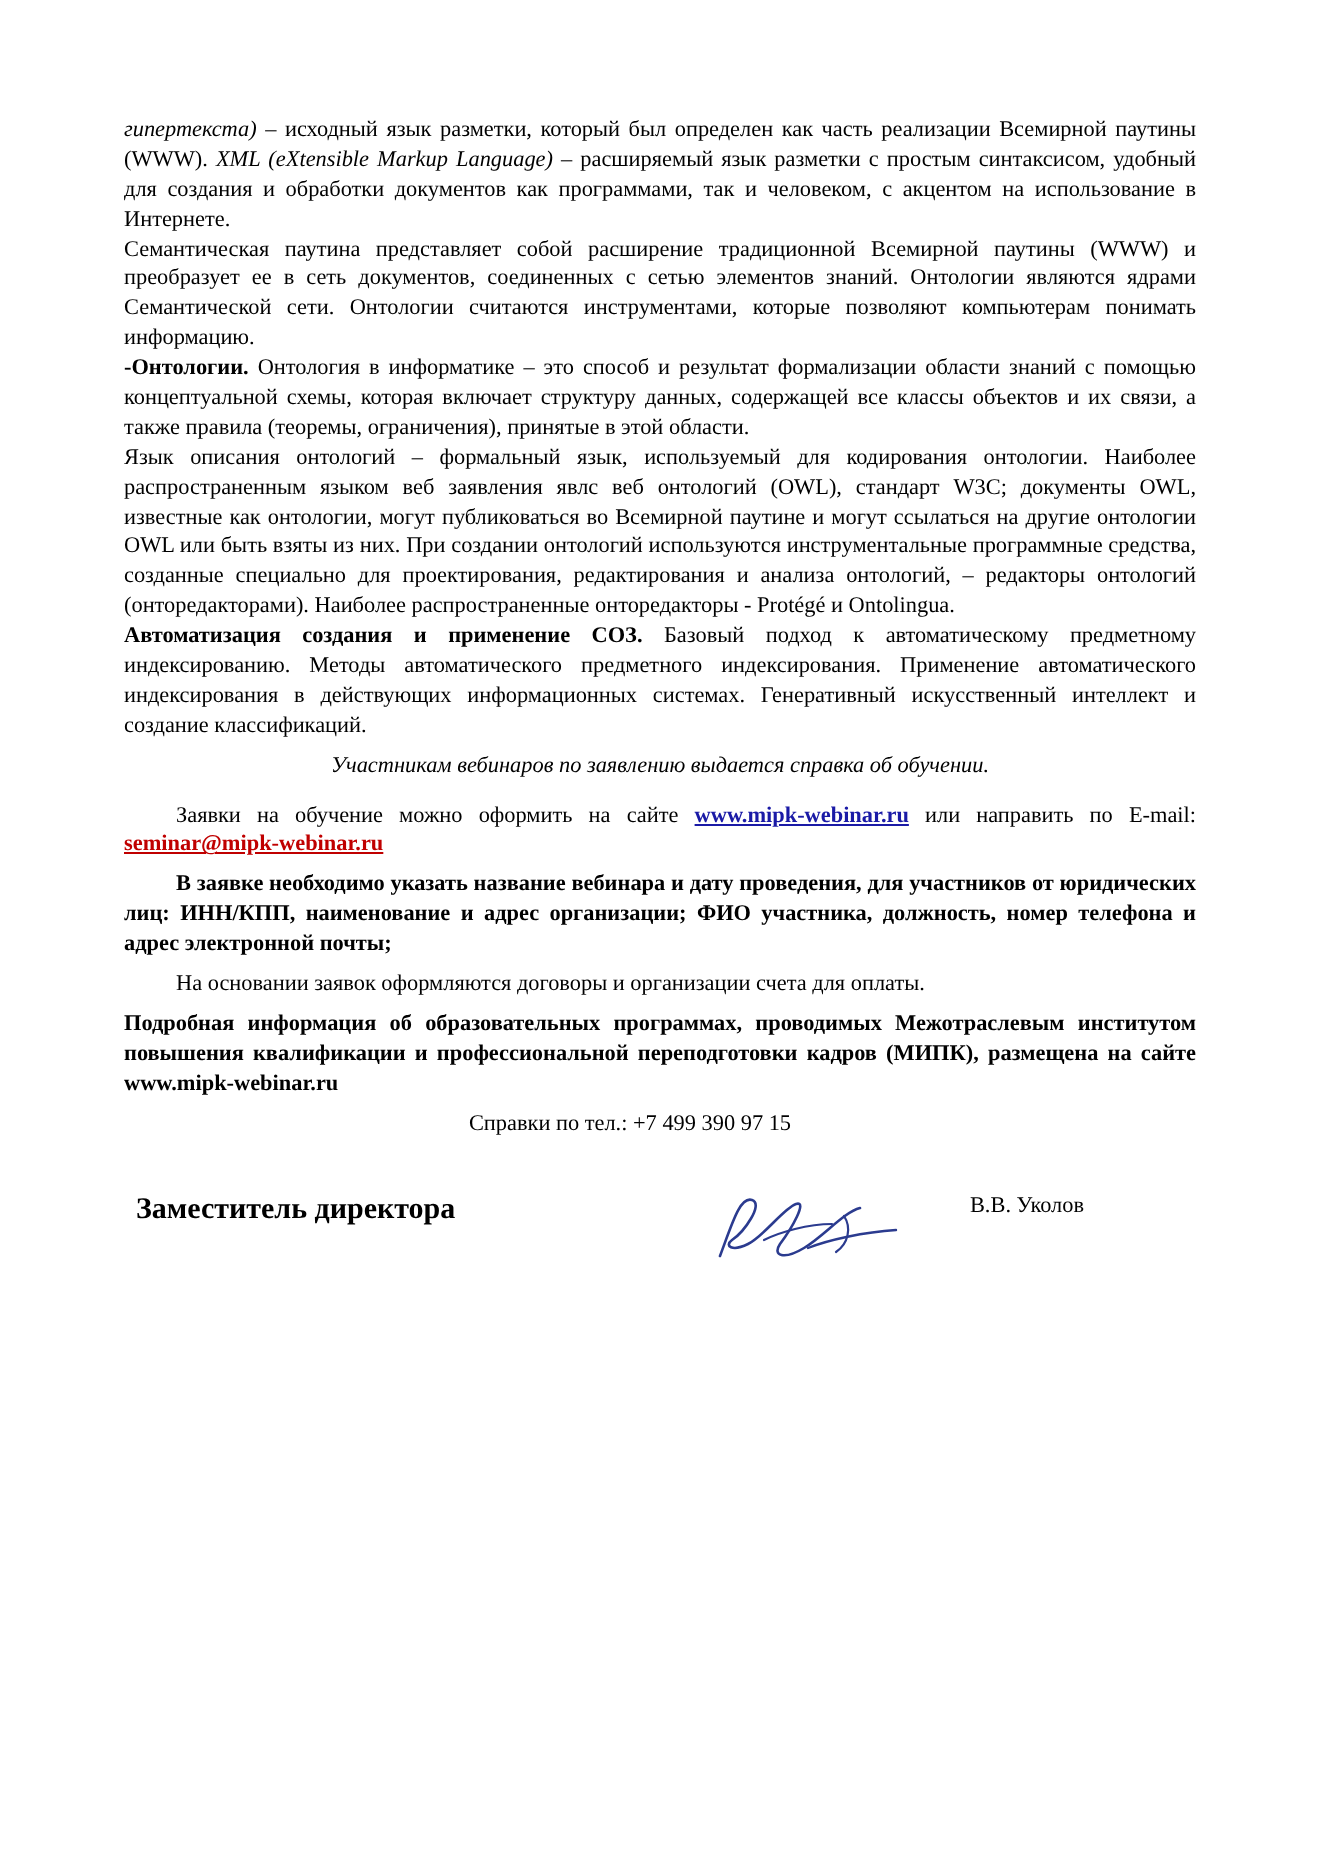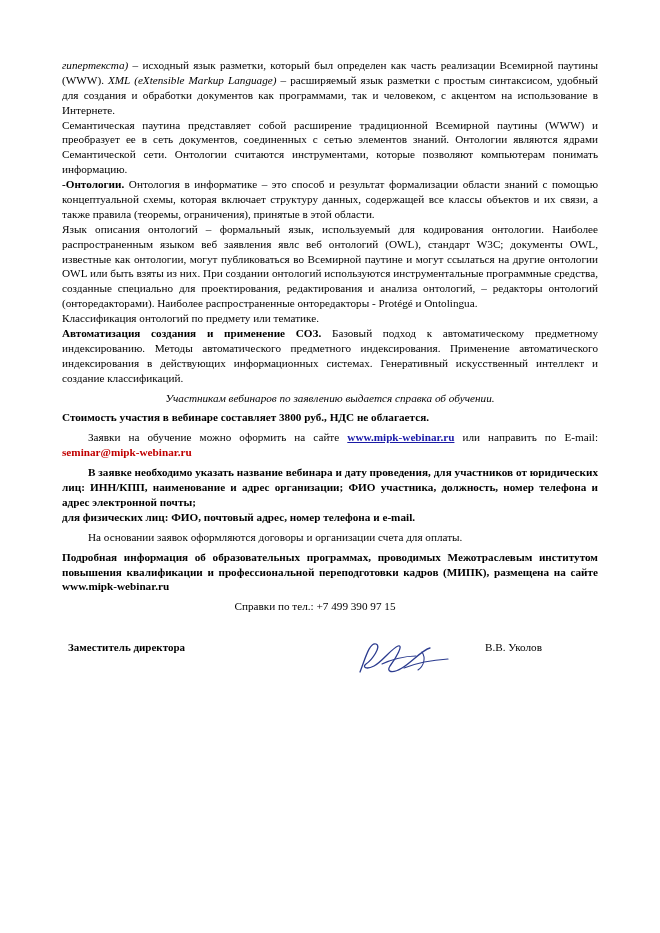--- a/index.html
+++ b/index.html
@@ -39,33 +39,34 @@
   .center {
     text-align: center;
     text-indent: 0;
   }
   .link {
     color: #1a1aa6;
     text-decoration: underline;
   }
   .link-red {
     color: #c00000;
+    text-decoration: underline;
   }
   .spacer-sm { height: 5px; }
   .sig-row {
     position: relative;
     margin-top: 26px;
     height: 48px;
   }
   .sig-left {
     position: absolute;
     left: 6px;
     top: 0;
     font-weight: bold;
-    font-size: 11px;
+    font-size: 15px;
   }
   .sig-right {
     position: absolute;
     right: 56px;
     top: 0;
     font-weight: normal;
     font-size: 11.2px;
   }
   .sig-mark {
     position: absolute;
@@ -96,46 +97,41 @@
     </p>
 
     <p>
       <span class="b">-Онтологии.</span><span> Онтология в информатике – это способ и результат формализации области знаний с помощью концептуальной схемы, которая включает структуру данных, содержащей все классы объектов и их связи, а также правила (теоремы, ограничения), принятые в этой области.</span>
     </p>
 
     <p>
       <span>Язык описания онтологий – формальный язык, используемый для кодирования онтологии. Наиболее распространенным языком веб заявления явлс веб онтологий (OWL), стандарт W3C; документы OWL, известные как онтологии, могут публиковаться во Всемирной паутине и могут ссылаться на другие онтологии OWL или быть взяты из них. При создании онтологий используются инструментальные программные средства, созданные специально для проектирования, редактирования и анализа онтологий, – редакторы онтологий (онторедакторами). Наиболее распространенные онторедакторы - Protégé и Ontolingua.</span>
     </p>
 
-    <p>
-      <span>Классификация онтологий по предмету или тематике.</span>
-    </p>
 
     <p>
       <span class="b">Автоматизация создания и применение СОЗ.</span><span> Базовый подход к автоматическому предметному индексированию. Методы автоматического предметного индексирования. Применение автоматического индексирования в действующих информационных системах. Генеративный искусственный интеллект и создание классификаций.</span>
     </p>
 
     <div class="spacer-sm"></div>
 
     <p class="center i">Участникам вебинаров по заявлению выдается справка об обучении.</p>
 
     <div class="spacer-sm"></div>
 
-    <p class="b">Стоимость участия в вебинаре составляет 3800 руб., НДС не облагается.</p>
 
     <div class="spacer-sm"></div>
 
     <p class="indent">
       <span>Заявки на обучение можно оформить на сайте </span><span class="b link">www.mipk-webinar.ru</span><span> или направить по E-mail: </span><span class="b link-red">seminar@mipk-webinar.ru</span>
     </p>
 
     <div class="spacer-sm"></div>
 
     <p class="indent b">В заявке необходимо указать название вебинара и дату проведения, для участников от юридических лиц: ИНН/КПП, наименование и адрес организации; ФИО участника, должность, номер телефона и адрес электронной почты;</p>
-    <p class="b">для физических лиц: ФИО, почтовый адрес, номер телефона и e-mail.</p>
 
     <div class="spacer-sm"></div>
 
     <p class="indent">На основании заявок оформляются договоры и организации счета для оплаты.</p>
 
     <div class="spacer-sm"></div>
 
     <p class="b">
       <span>Подробная информация об образовательных программах, проводимых Межотраслевым институтом повышения квалификации и профессиональной переподготовки кадров (МИПК), размещена на сайте </span><span>www.mipk-webinar.ru</span>
     </p>

